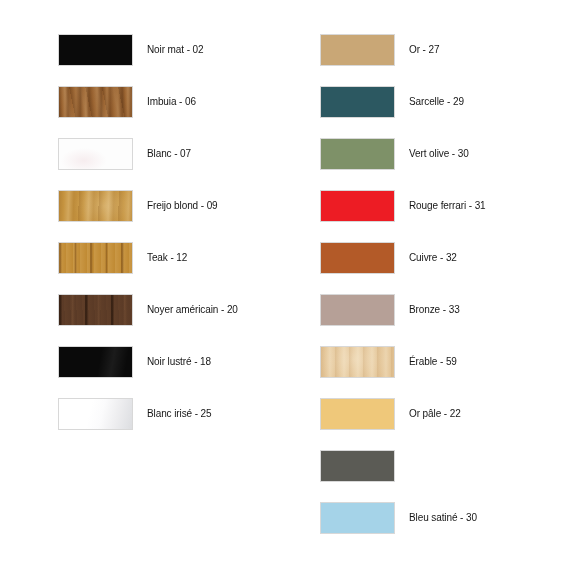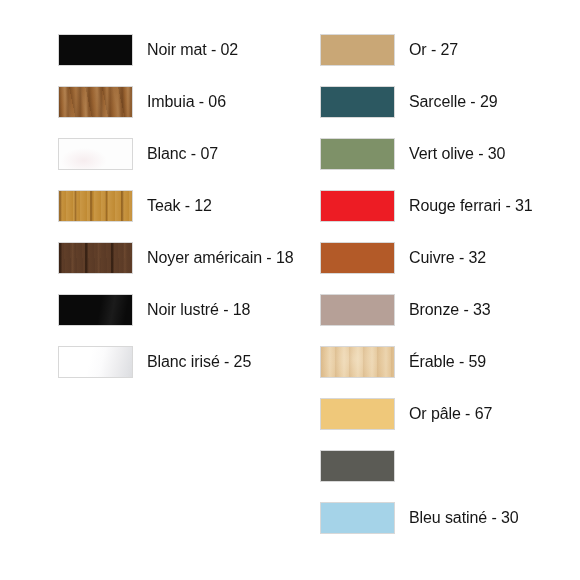--- a/index.html
+++ b/index.html
@@ -55,21 +55,21 @@
     background-color: #cccccc;
   }
   .swatch-chip .grain {
     position: absolute;
     inset: 0;
     pointer-events: none;
   }
 
   .swatch-label {
     margin-left: 14px;
-    font-size: 16px;
+    font-size: 10px;
     line-height: 1;
     letter-spacing: -0.1px;
     white-space: nowrap;
     color: #161616;
   }
 
   
   .grain-imbuia {
     background-image:
       repeating-linear-gradient(90deg,
@@ -155,30 +155,36 @@
         </div>
         <span class="swatch-label">Imbuia - 06</span>
       </div>
       <div class="swatch-row">
         <div class="swatch-chip" style="background-color: rgb(253, 253, 253);">
           <span class="grain grain-blanc"></span>
         </div>
         <span class="swatch-label">Blanc - 07</span>
       </div>
       <div class="swatch-row">
+        <div class="swatch-chip" style="background-color: rgb(197, 147, 63);">
+          <span class="grain grain-freijo"></span>
+        </div>
+        <span class="swatch-label">Freijo blond - 09</span>
+      </div>
+      <div class="swatch-row">
         <div class="swatch-chip" style="background-color: rgb(192, 138, 51);">
           <span class="grain grain-teak"></span>
         </div>
         <span class="swatch-label">Teak - 12</span>
       </div>
       <div class="swatch-row">
         <div class="swatch-chip" style="background-color: rgb(90, 58, 38);">
           <span class="grain grain-noyer"></span>
         </div>
-        <span class="swatch-label">Noyer américain - 18</span>
+        <span class="swatch-label">Noyer américain - 20</span>
       </div>
       <div class="swatch-row">
         <div class="swatch-chip" style="background-color: rgb(10, 10, 10);">
           <span class="grain grain-noir-lustre"></span>
         </div>
         <span class="swatch-label">Noir lustré - 18</span>
       </div>
       <div class="swatch-row">
         <div class="swatch-chip" style="background-color: rgb(251, 251, 252);">
           <span class="grain grain-blanc-irise"></span>
@@ -227,21 +233,21 @@
       <div class="swatch-row">
         <div class="swatch-chip" style="background-color: rgb(227, 196, 150);">
           <span class="grain grain-erable"></span>
         </div>
         <span class="swatch-label">Érable - 59</span>
       </div>
       <div class="swatch-row">
         <div class="swatch-chip" style="background-color: rgb(239, 200, 122);">
           <span class="grain grain-none"></span>
         </div>
-        <span class="swatch-label">Or pâle - 67</span>
+        <span class="swatch-label">Or pâle - 22</span>
       </div>
       <div class="swatch-row">
         <div class="swatch-chip" style="background-color: rgb(91, 91, 85);">
           <span class="grain grain-none"></span>
         </div>
       </div>
       <div class="swatch-row">
         <div class="swatch-chip" style="background-color: rgb(165, 211, 232);">
           <span class="grain grain-none"></span>
         </div>

